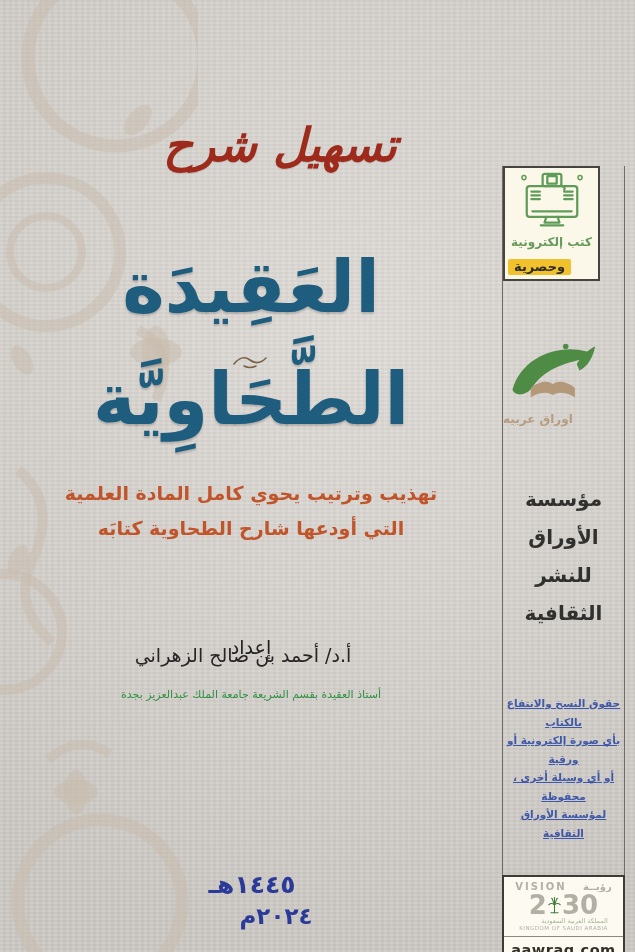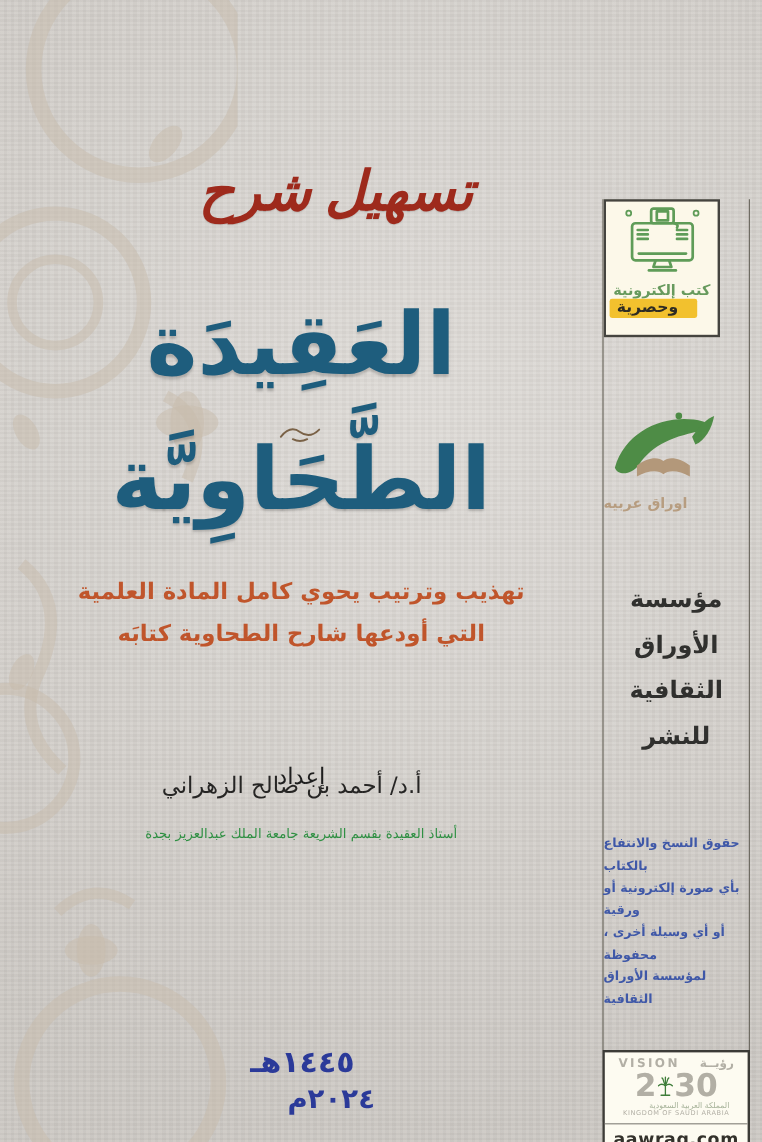--- a/index.html
+++ b/index.html
@@ -8,46 +8,46 @@
     position:relative;width:635px;height:952px;overflow:hidden;
     background-color:#d7d3ce;
     background-image:
       repeating-linear-gradient(0deg, rgba(255,255,255,.045) 0 2px, rgba(0,0,0,.02) 2px 4px),
       repeating-linear-gradient(90deg, rgba(255,255,255,.035) 0 3px, rgba(0,0,0,.018) 3px 6px),
       radial-gradient(circle at 55% 35%, rgba(255,255,255,.20), rgba(0,0,0,.05) 85%);
   }
   .ornament{position:absolute;left:-12px;top:0;width:210px;height:952px;pointer-events:none;}
   .main{position:absolute;left:0;top:0;width:502px;height:952px;}
   .abs{position:absolute;text-align:center;}
-  .pretitle{left:60px;top:132px;width:440px;font-size:46px;font-weight:700;color:#9e2a1c;
-    font-style:italic;letter-spacing:-1px;text-shadow:0 1px 1px rgba(0,0,0,.12);font-family:Liberation Serif, serif;}
+  .pretitle{left:60px;top:118px;width:440px;font-size:46px;font-weight:700;color:#9e2a1c;
+    font-style:italic;letter-spacing:-1px;text-shadow:0 1px 1px rgba(0,0,0,.12);}
   .title{left:10px;top:232px;width:482px;font-size:72px;font-weight:700;color:#1e5d7d;
     line-height:1.55;text-shadow:0 2px 2px rgba(0,0,0,.18);}
   .title-flourish{left:230px;top:352px;width:40px;}
   .author{left:10px;top:388px;width:482px;font-size:16.5px;font-weight:700;color:#4a3b2c;line-height:1.65;}
   .subtitle{left:10px;top:476px;width:482px;font-size:19px;font-weight:700;color:#c0552b;line-height:1.85;}
   .prep-label{left:10px;top:636px;width:482px;font-size:19px;font-weight:400;color:#1e1e1e;}
   .preparer{left:2px;top:644px;width:482px;font-size:19px;font-weight:400;color:#262524;}
   .prep-title{left:0px;top:688px;width:502px;font-size:11px;font-weight:400;color:#2f9043;}
   .date-h{left:0px;top:870px;width:530px;font-size:25px;font-weight:700;color:#2b3a99;text-indent:26px;}
   .date-g{left:0px;top:903px;width:530px;font-size:23px;font-weight:700;color:#2b3a99;text-indent:-22px;}
 
   .sidebar{position:absolute;left:502px;top:166px;width:123px;height:769px;
     border-left:1px solid #6f6c63;border-right:1px solid #6f6c63;box-sizing:border-box;}
   .badge{position:absolute;left:0;top:0;width:97px;height:115px;background:#fcf8e9;
     border:2px solid #45443f;box-sizing:border-box;text-align:center;}
   .badge-label{margin-top:1px;font-size:12px;font-weight:700;color:#679a5d;}
-  .badge-chip{position:absolute;left:3px;bottom:14px;background:#f2c12e;color:#2e2c24;
-    font-size:13px;font-weight:700;padding:0 16px 1px 6px;border-radius:2px;}
+  .badge-chip{position:absolute;left:3px;bottom:4px;background:#f2c12e;color:#2e2c24;
+    font-size:13px;font-weight:700;padding:0 6px 1px 6px;border-radius:2px;}
   .awraq{position:absolute;left:0;top:176px;width:121px;text-align:left;}
   .awraq-word{font-size:12px;font-weight:700;color:#b79d80;margin-top:-2px;}
   .publisher{position:absolute;left:0;top:298px;width:121px;text-align:center;
     font-size:20px;font-weight:700;color:#30302e;line-height:38px;margin-top:16px;}
-  .copyright{position:absolute;left:0;top:528px;width:121px;text-align:left;
-    font-size:10.5px;font-weight:700;color:#3f58a8;line-height:18.5px;}
+  .copyright{position:absolute;left:0;top:528px;width:121px;text-align:center;
+    font-size:10.5px;font-weight:700;color:#3f58a8;line-height:18.5px;text-decoration:underline;}
   .vision-box{position:absolute;left:0;top:709px;width:123px;height:92px;margin-left:-1px;
     background:#fdfbf1;border:2px solid #3c3b37;box-sizing:border-box;text-align:center;}
   .vision-top{margin-top:4px;font-size:10px;letter-spacing:2px;color:#b2afa5;font-weight:700;}
   .vision-year{font-size:26px;font-weight:700;color:#b2afa5;line-height:26px;
     display:flex;align-items:center;justify-content:center;gap:1px;}
   .ksa-ar{font-size:6.5px;color:#a7b39a;line-height:7px;margin-left:22px;}
   .ksa-en{font-size:5.5px;letter-spacing:.5px;color:#b2afa5;line-height:7px;}
   .site{border-top:1px solid #8a8880;margin-top:4px;padding-top:5px;
     font-size:14.5px;font-weight:700;color:#33312b;letter-spacing:.5px;}
   .rtl{direction:rtl;}
@@ -136,22 +136,22 @@
         <path d="M78 24 C86 12 93 7 98 5 C96 16 90 27 81 31 Z" fill="#4e8c46"></path>
         <circle cx="66" cy="5" r="3" fill="#4e8c46"></circle>
         <path d="M28 50 C38 42 48 42 52 46 C56 42 66 42 76 50 L76 60 C66 54 56 54 52 58 C48 54 38 54 28 60 Z" fill="#b3987a"></path>
       </svg>
       <div class="awraq-word rtl">اوراق عربيه</div>
     </div>
 
     <div class="publisher rtl">
       <div>مؤسسة</div>
       <div>الأوراق</div>
+      <div>للنشر</div>
       <div>الثقافية</div>
-      <div>للنشر</div>
     </div>
 
     <div class="copyright rtl">
       <div>حقوق النسخ والانتفاع بالكتاب</div>
       <div>بأي صورة إلكترونية أو ورقية</div>
       <div>أو أي وسيلة أخرى ، محفوظة</div>
       <div>لمؤسسة الأوراق الثقافية</div>
     </div>
 
     <div class="vision-box">

